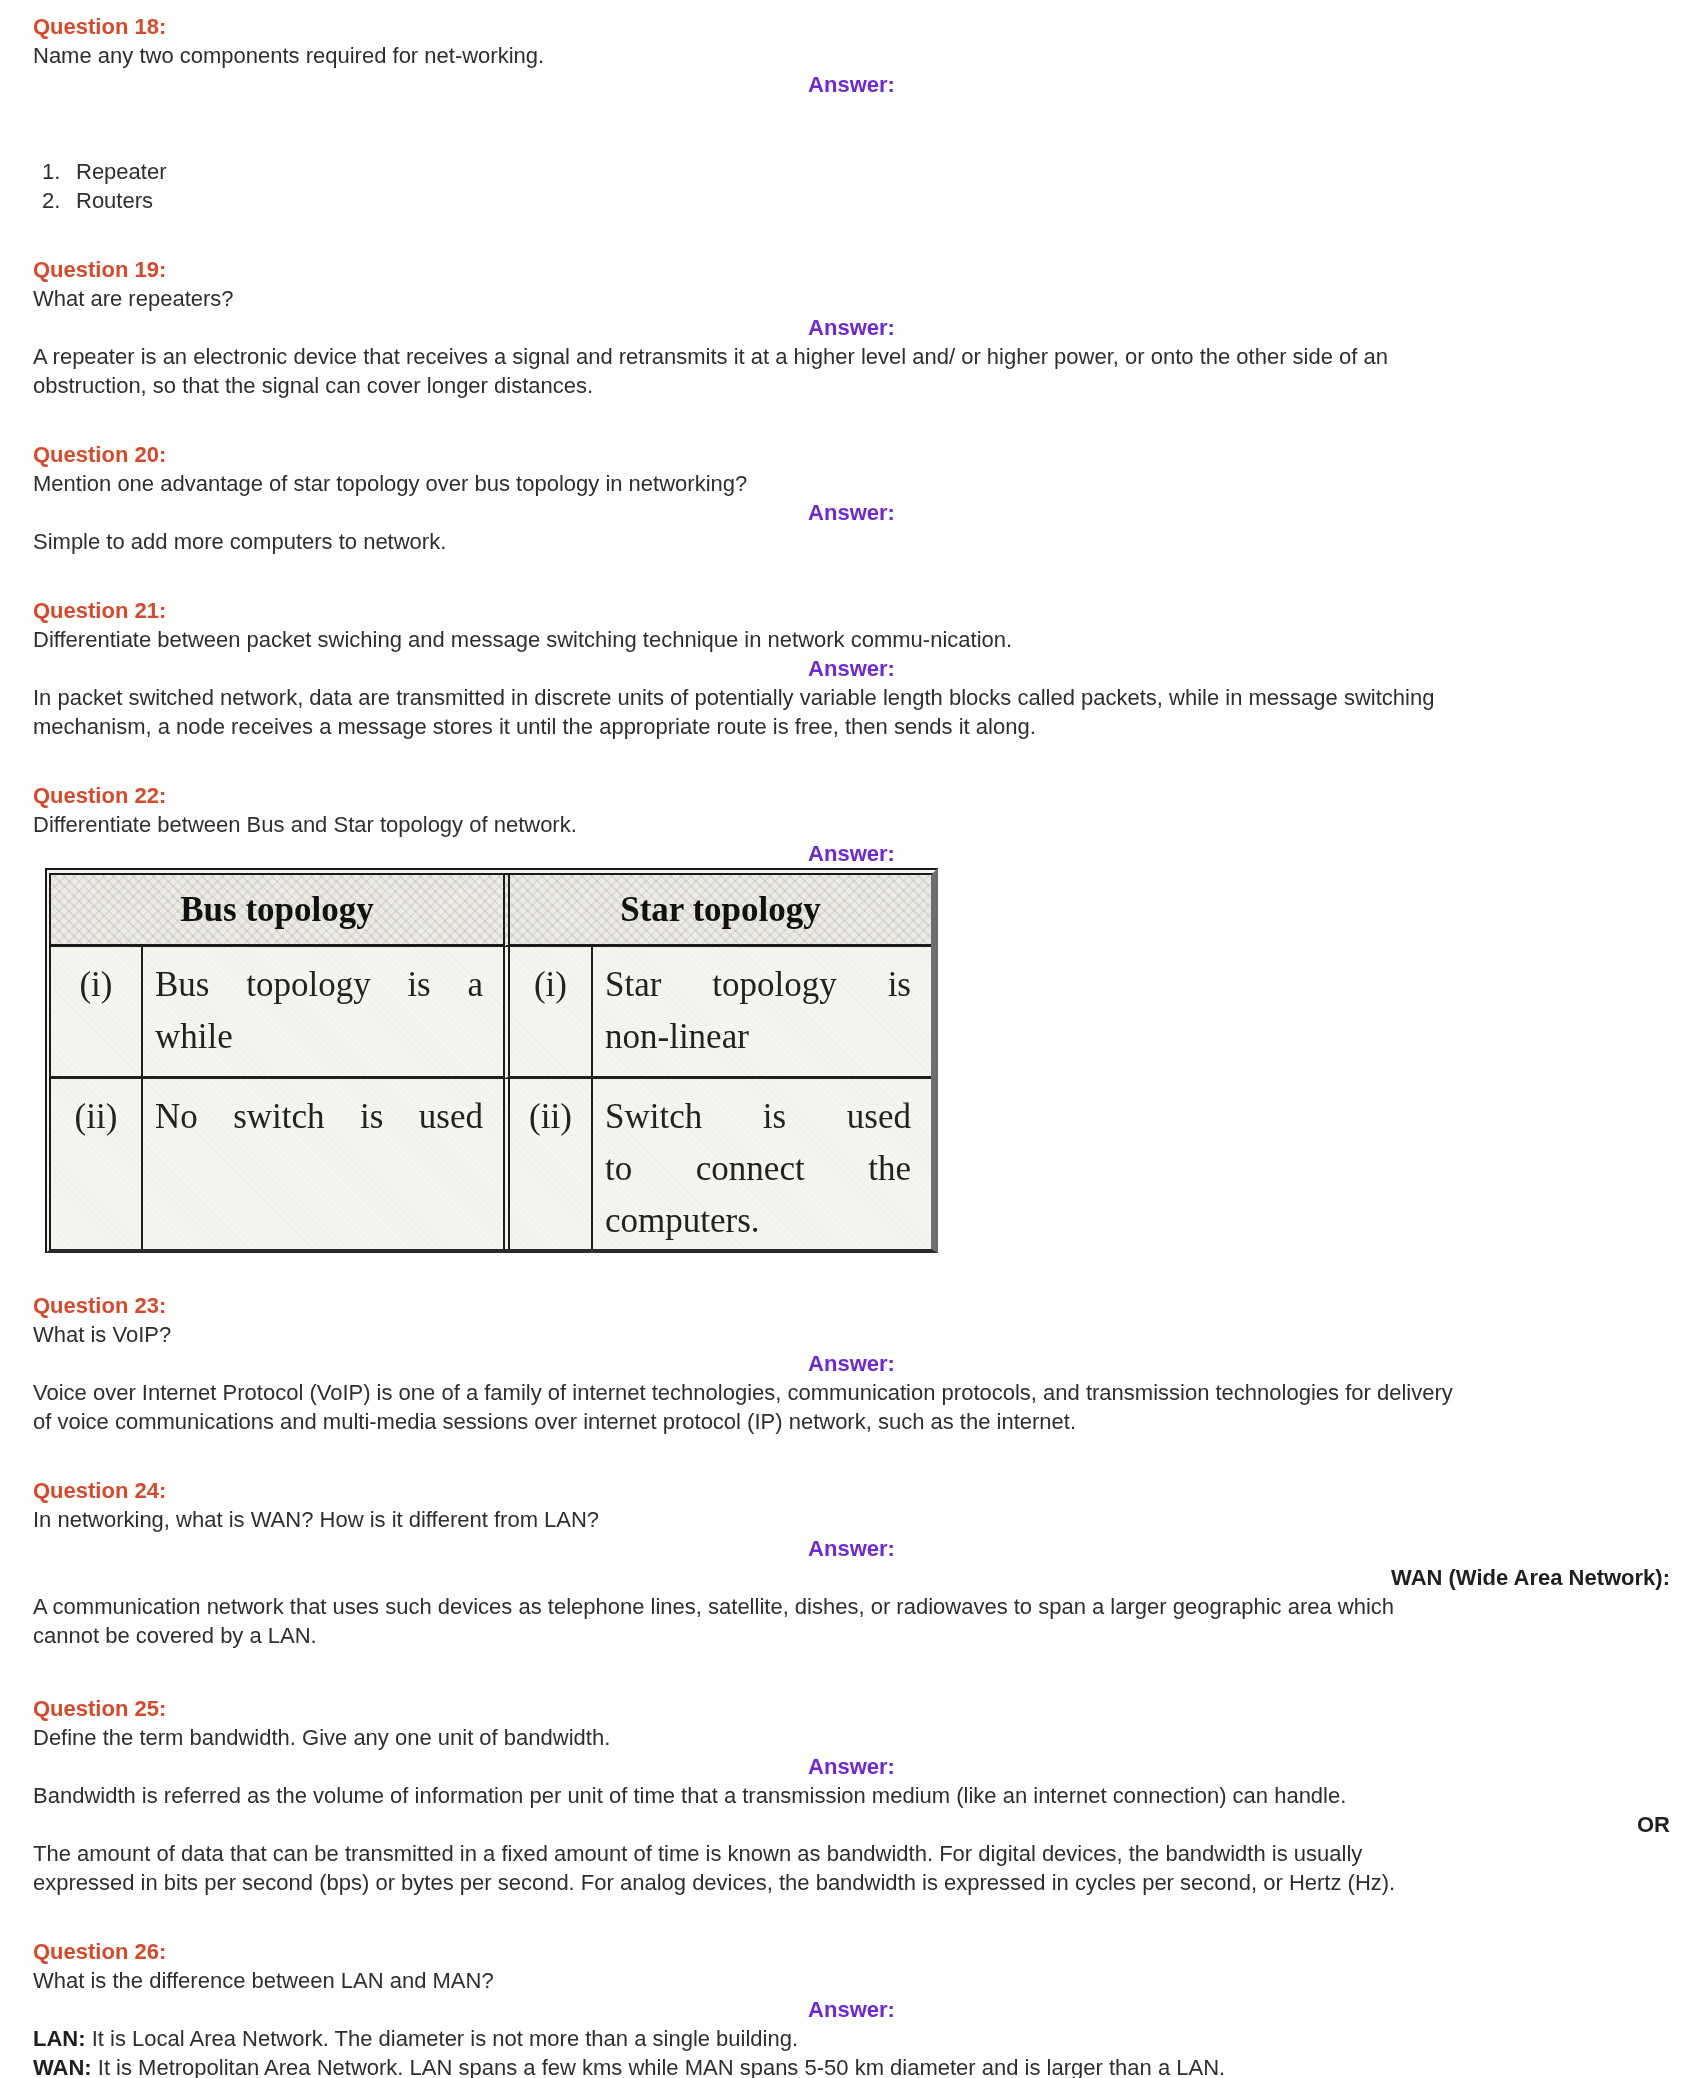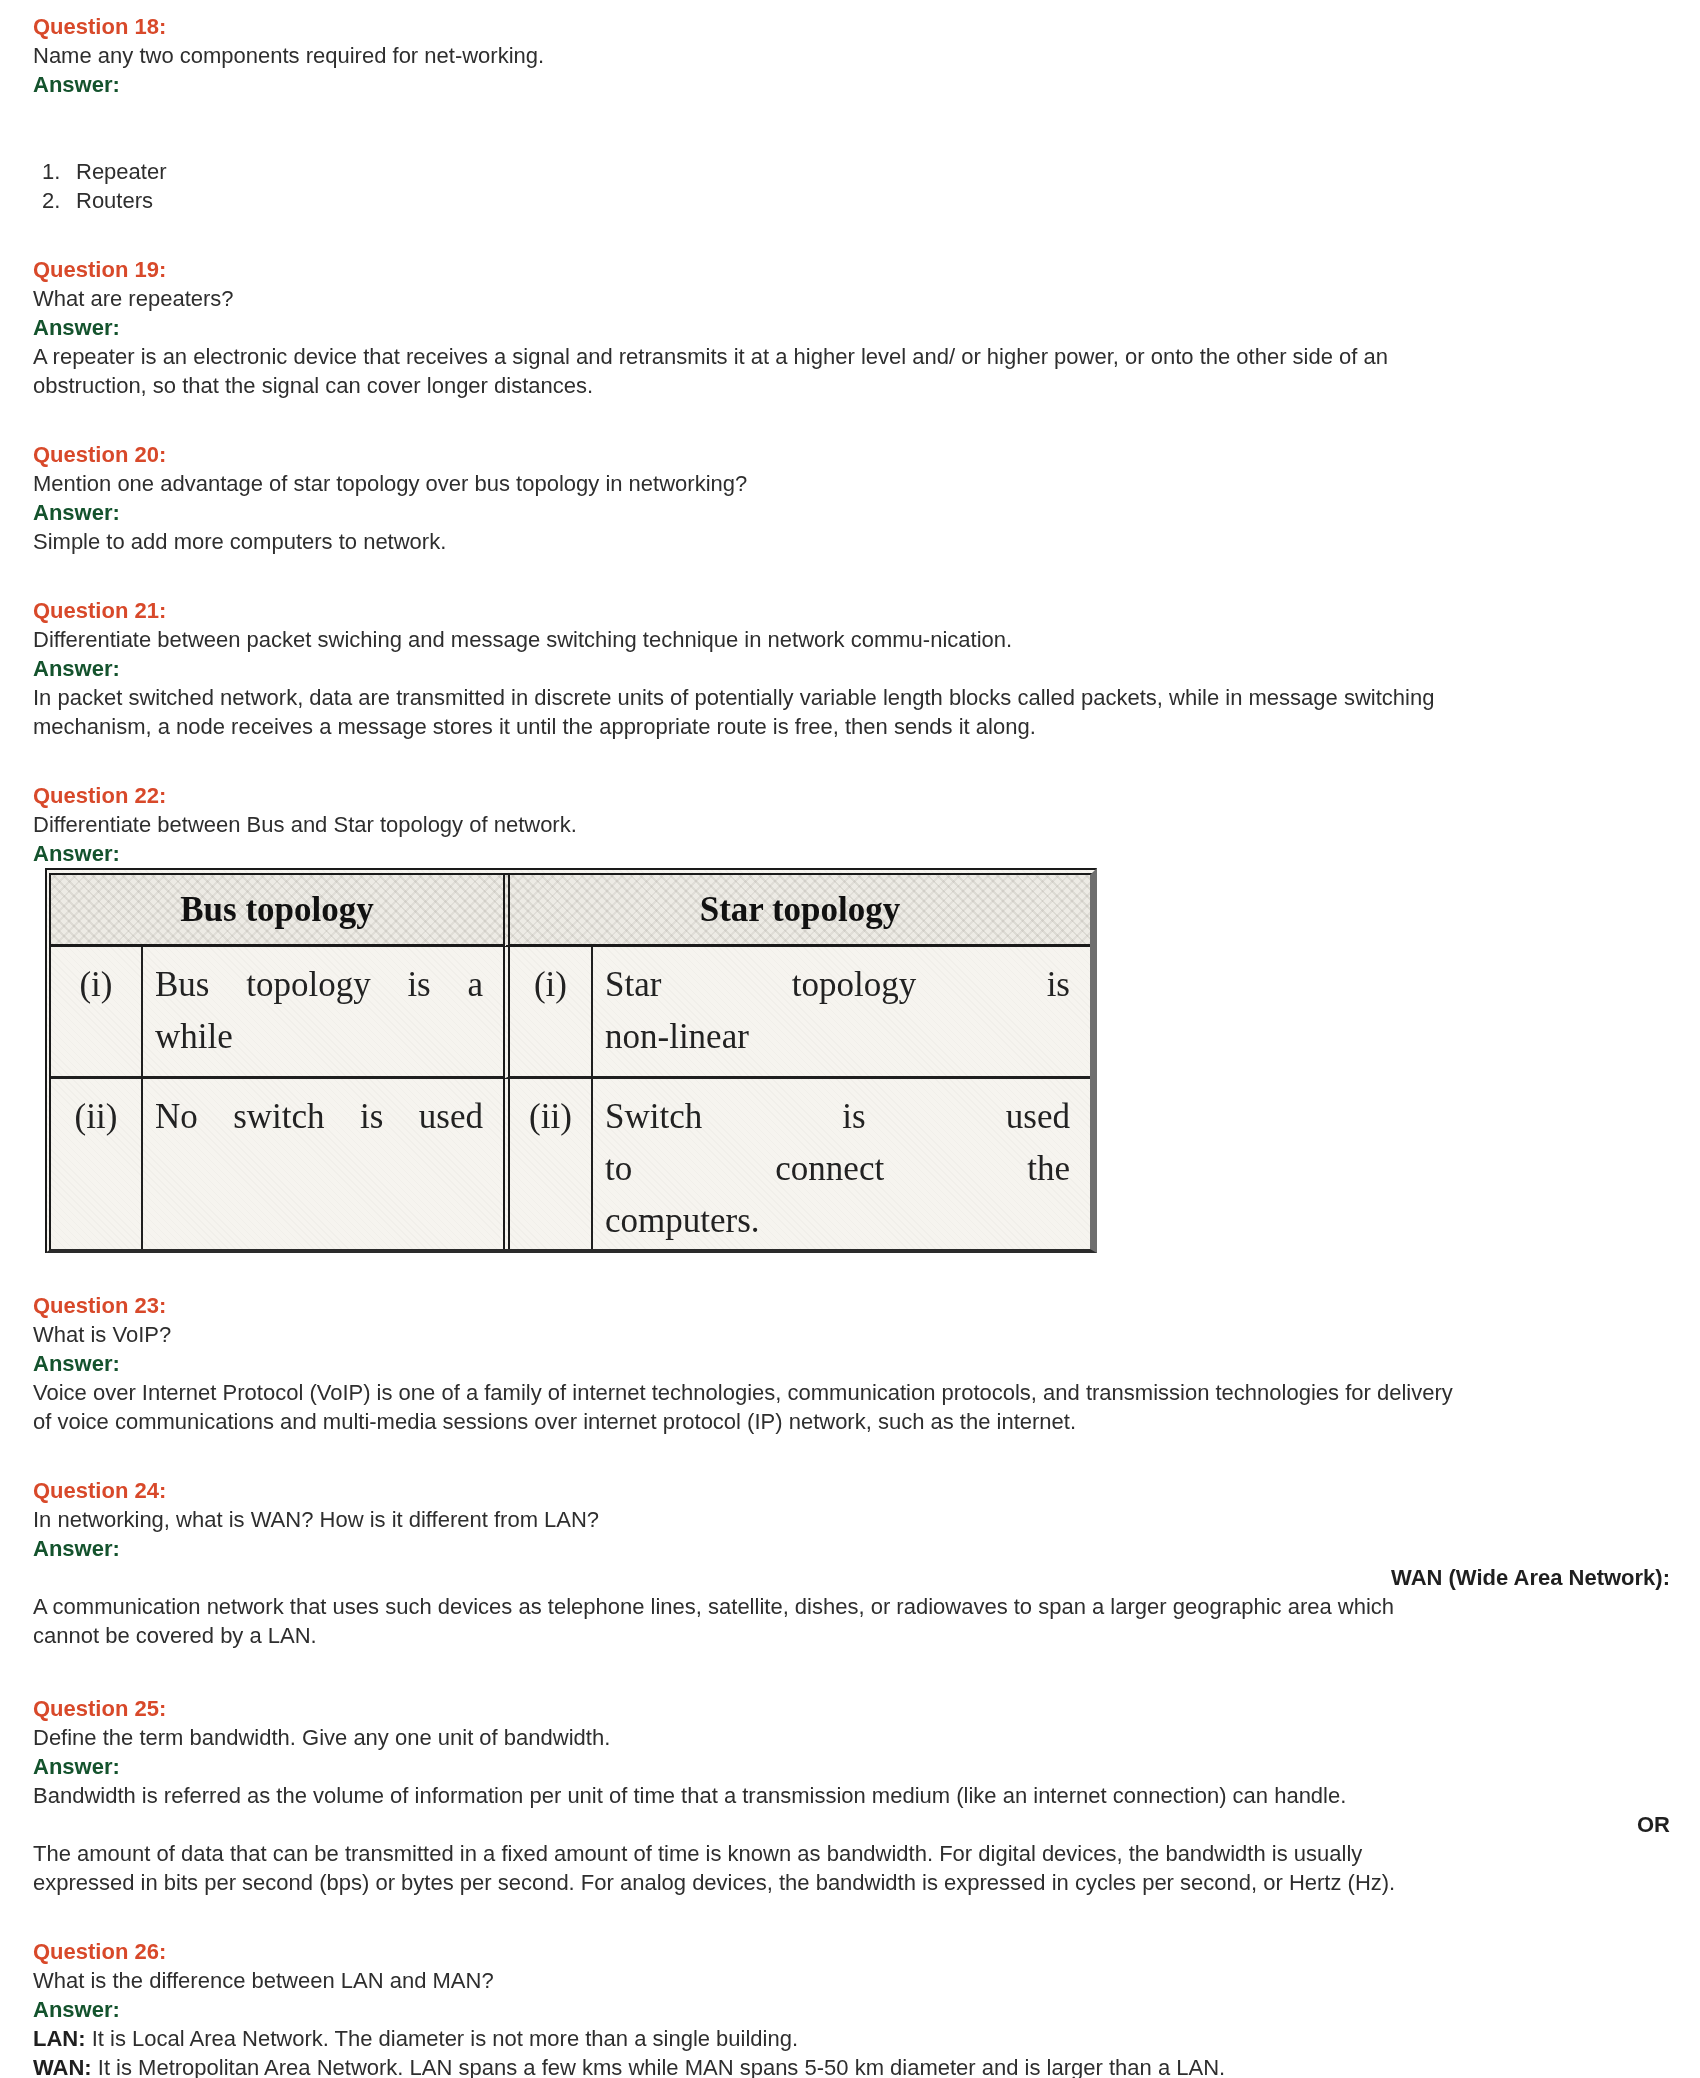--- a/index.html
+++ b/index.html
@@ -9,35 +9,35 @@
     color: #2e2e2e;
   }
   .page { padding: 12px 30px 0 33px; }
   .line {
     font-size: 22px;
     line-height: 29px;
     white-space: pre;
     color: #2e2e2e;
   }
   .heading { font-weight: bold; color: #d8492a; }
-  .answer-label { font-weight: bold; color: #14532d; }
+  .answer-label { font-weight: bold; color: #6d28d9; text-align: center; }
   .bold { font-weight: bold; color: #1f1f1f; text-align: right; }
   .qa { margin: 0 0 40px 0; }
   .qa.q22 { margin-bottom: 38px; }
   .qa.q24 { margin-bottom: 44px; }
   .qa.q26 { margin-bottom: 0; }
   .list { margin-top: 58px; }
   .list-row { display: flex; font-size: 22px; line-height: 29px; }
   .list-num { width: 34px; margin-left: 9px; flex: none; }
   .list-text { white-space: pre; }
 
   
   .scan-table {
     box-sizing: border-box;
-    width: 1052px;
+    width: 893px;
     margin: 0 0 0 12px;
     display: grid;
     grid-template-columns: 92px 360px 90px 1fr;
     grid-template-rows: 72px 132px 170px;
     font-family: "Liberation Serif", serif;
     color: #222222;
     background-color: #f6f4ef;
     background-image: repeating-linear-gradient(45deg, rgba(0,0,0,0.02) 0 1px, transparent 1px 5px);
     border-top: 7px double #1a1a1a;
     border-left: 6px double #1a1a1a;

